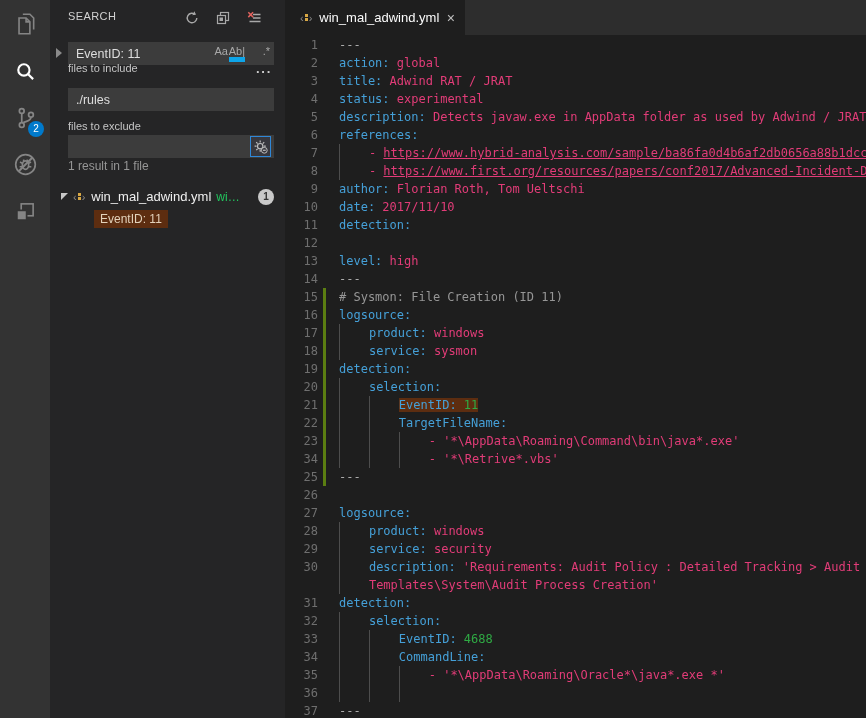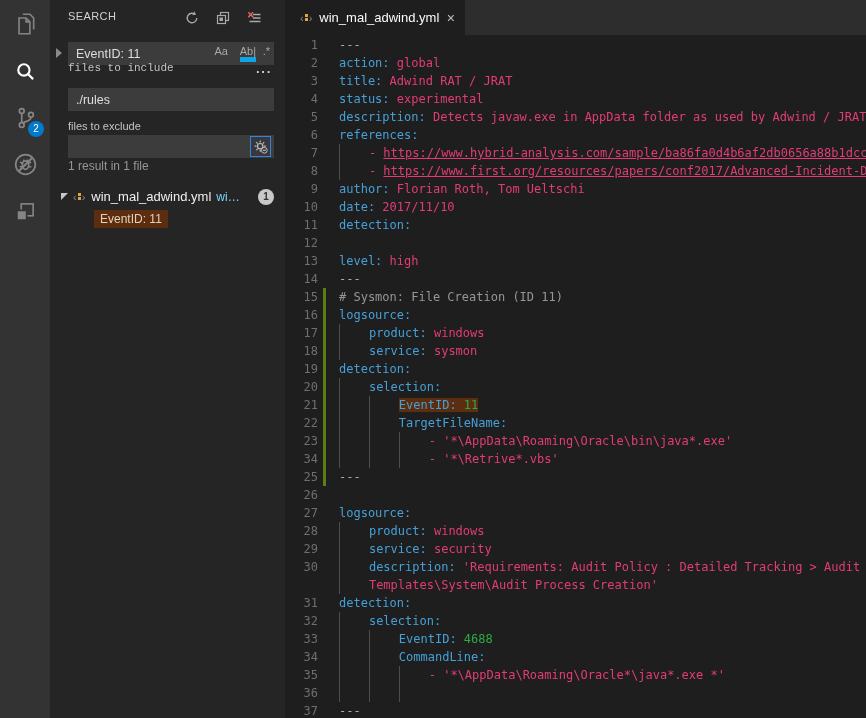--- a/index.html
+++ b/index.html
@@ -16,35 +16,35 @@
   .sb-actions{position:absolute;left:132px;top:8px;display:flex;gap:11px;}
   .sb-actions .act{width:20px;height:20px;display:flex;align-items:center;justify-content:center;cursor:pointer;}
   .toggle-replace{position:absolute;left:6px;top:48px;width:0;height:0;
       border-left:6px solid #8a8a8a;border-top:5px solid transparent;border-bottom:5px solid transparent;}
   .sb-input{position:absolute;left:18px;width:206px;height:23px;background:#3c3c3c;border:0;outline:0;
       color:#dedede;font-family:"Liberation Sans",sans-serif;font-size:12.5px;padding:0 58px 0 8px;box-sizing:border-box;}
   #query-box{top:42px;}
   .q-icons{position:absolute;left:18px;top:42px;width:206px;height:23px;pointer-events:none;}
   .q-icons .qi{position:absolute;top:3px;font-size:11px;color:#a8a8a8;pointer-events:auto;cursor:pointer;}
   .qi-case{right:46px;}
-  .qi-word{right:18px;border-bottom:5px solid #0ea5e9;}
+  .qi-word{right:29px;border-bottom:5px solid #0ea5e9;}
   .qi-regex{right:4px;}
   .sb-label{position:absolute;left:18px;font-size:11px;color:#c5c5c5;}
   .dots{position:absolute;right:13px;top:64px;font-size:13px;font-weight:bold;letter-spacing:1px;color:#d0d0d0;cursor:pointer;}
   #include-box{top:88px;padding-right:8px;}
   #exclude-box{top:135px;padding-right:28px;}
   .gear-btn{position:absolute;left:200px;top:136px;width:21px;height:21px;box-sizing:border-box;
       border:1px solid #2f87d7;background:#37373d;display:flex;align-items:center;justify-content:center;cursor:pointer;}
   .summary{position:absolute;left:18px;top:159px;font-size:12px;color:#969696;}
   .file-row{position:absolute;left:0;top:185px;width:235px;height:23px;display:flex;align-items:center;cursor:pointer;}
   .twistie{width:0;height:0;margin-left:11px;border-top:7px solid #c8c8c8;border-right:7px solid transparent;}
   .yml-ico{display:inline-flex;align-items:center;margin-left:5px;color:#8a8a8a;font-size:11px;line-height:10px;}
   .yml-ico .sq{width:3px;height:3px;margin:0 1px 4px 1px;background:#d8a845;box-shadow:0 4px 0 0 #d8a845;}
   .file-name{margin-left:6px;font-size:13px;color:#eeeeee;white-space:nowrap;}
-  .file-path{margin-left:5px;font-size:12px;color:#7dd3fc;}
+  .file-path{margin-left:5px;font-size:12px;color:#22c55e;}
   .count-badge{margin-left:auto;margin-right:11px;min-width:16px;height:16px;border-radius:9px;
       background:#c9c9c9;color:#333333;font-size:10px;font-weight:bold;line-height:16px;text-align:center;}
   .match-row{position:absolute;left:0;top:208px;width:235px;height:22px;display:flex;align-items:center;cursor:pointer;}
   .match-text{margin-left:44px;padding:2px 6px;background:#5d2d10;color:#e3d2bb;font-size:12px;}
   
   #editorwrap{position:absolute;left:285px;top:0;right:0;bottom:0;background:#1e1e1e;}
   #tabbar{height:35px;background:#2d2d2d;display:flex;}
   #tab{width:180px;background:#1e1e1e;display:flex;align-items:center;padding:0 10px;box-sizing:border-box;cursor:pointer;}
   .tab-title{margin-left:7px;font-size:13px;color:#fbfbfb;white-space:nowrap;}
   .tab-close{margin-left:auto;font-size:14px;color:#c0c0c0;cursor:pointer;}
@@ -137,21 +137,21 @@
 
     <div class="toggle-replace"></div>
 
     <input id="query-box" class="sb-input" readonly="" value="EventID: 11" style="">
     <div class="q-icons">
       <span class="qi qi-case">Aa</span>
       <span class="qi qi-word">Ab|</span>
       <span class="qi qi-regex">.*</span>
     </div>
 
-    <div class="sb-label" style="top:62px;font-family:Liberation Mono, monospace;">files to include</div>
+    <div class="sb-label" style="top:62px;">files to include</div>
     <div class="dots">···</div>
     <input id="include-box" class="sb-input" readonly="" value="./rules" style="">
 
     <div class="sb-label" style="top:120px;">files to exclude</div>
     <input id="exclude-box" class="sb-input" readonly="" value="" style="">
     <div class="gear-btn">
       <svg width="16" height="16" viewBox="0 0 16 16">
         <g stroke="#bcbcbc" stroke-width="1.2" fill="none">
           <circle cx="7.2" cy="7.2" r="2.7"></circle>
           <path d="M7.2 1.6v2M7.2 10.8v2M1.6 7.2h2M10.8 7.2h2M3.2 3.2l1.4 1.4M9.8 9.8l1.2 1.2M3.2 11.2l1.4-1.4M9.8 4.6l1.4-1.4"></path>
@@ -298,21 +298,21 @@
           <span class="ltext"><span class="ig">    </span><span class="ig">    </span><span class="k hl">EventID:</span><span class="w hl"> </span><span class="num hl">11</span></span>
         </div>
         <div class="row">
           <span class="ln">22</span>
           <span class="gbar add"></span>
           <span class="ltext"><span class="ig">    </span><span class="ig">    </span><span class="k">TargetFileName:</span></span>
         </div>
         <div class="row">
           <span class="ln">23</span>
           <span class="gbar add"></span>
-          <span class="ltext"><span class="ig">    </span><span class="ig">    </span><span class="ig">    </span><span class="v">- '*\AppData\Roaming\Oracle\bin\java*.exe'</span></span>
+          <span class="ltext"><span class="ig">    </span><span class="ig">    </span><span class="ig">    </span><span class="v">- '*\AppData\Roaming\Command\bin\java*.exe'</span></span>
         </div>
         <div class="row">
           <span class="ln">34</span>
           <span class="gbar add"></span>
           <span class="ltext"><span class="ig">    </span><span class="ig">    </span><span class="ig">    </span><span class="v">- '*\Retrive*.vbs'</span></span>
         </div>
         <div class="row">
           <span class="ln">25</span>
           <span class="gbar add"></span>
           <span class="ltext"><span class="s">---</span></span>

